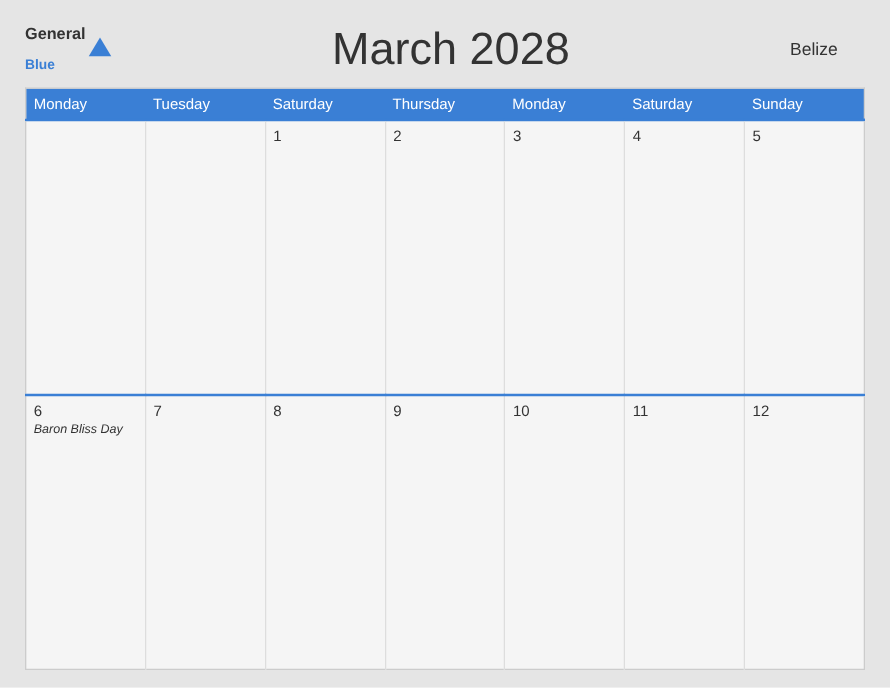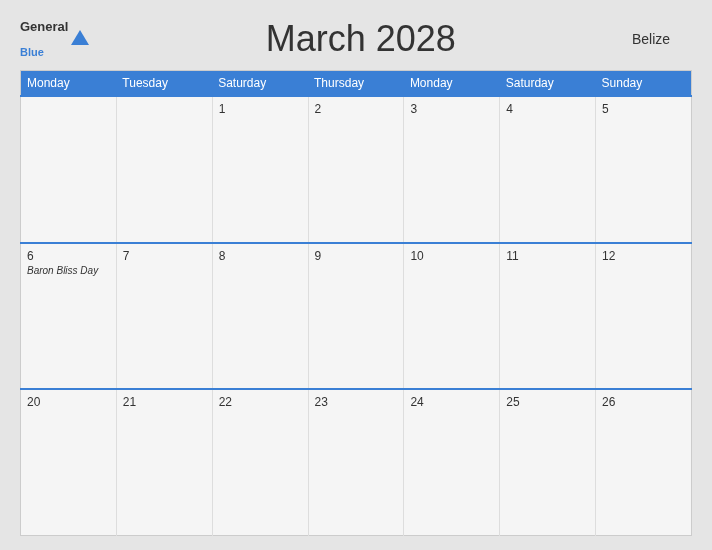--- a/index.html
+++ b/index.html
@@ -169,38 +169,15 @@
           <td>
             <span class="day-num">10</span>
           </td>
           <td>
             <span class="day-num">11</span>
           </td>
           <td>
             <span class="day-num">12</span>
           </td>
         </tr>
-        <tr>
-          <td>
-            <span class="day-num">20</span>
-          </td>
-          <td>
-            <span class="day-num">21</span>
-          </td>
-          <td>
-            <span class="day-num">22</span>
-          </td>
-          <td>
-            <span class="day-num">23</span>
-          </td>
-          <td>
-            <span class="day-num">24</span>
-          </td>
-          <td>
-            <span class="day-num">25</span>
-          </td>
-          <td>
-            <span class="day-num">26</span>
-          </td>
-        </tr>
       </tbody>
   </table>
 </div>
 
 </body></html>

